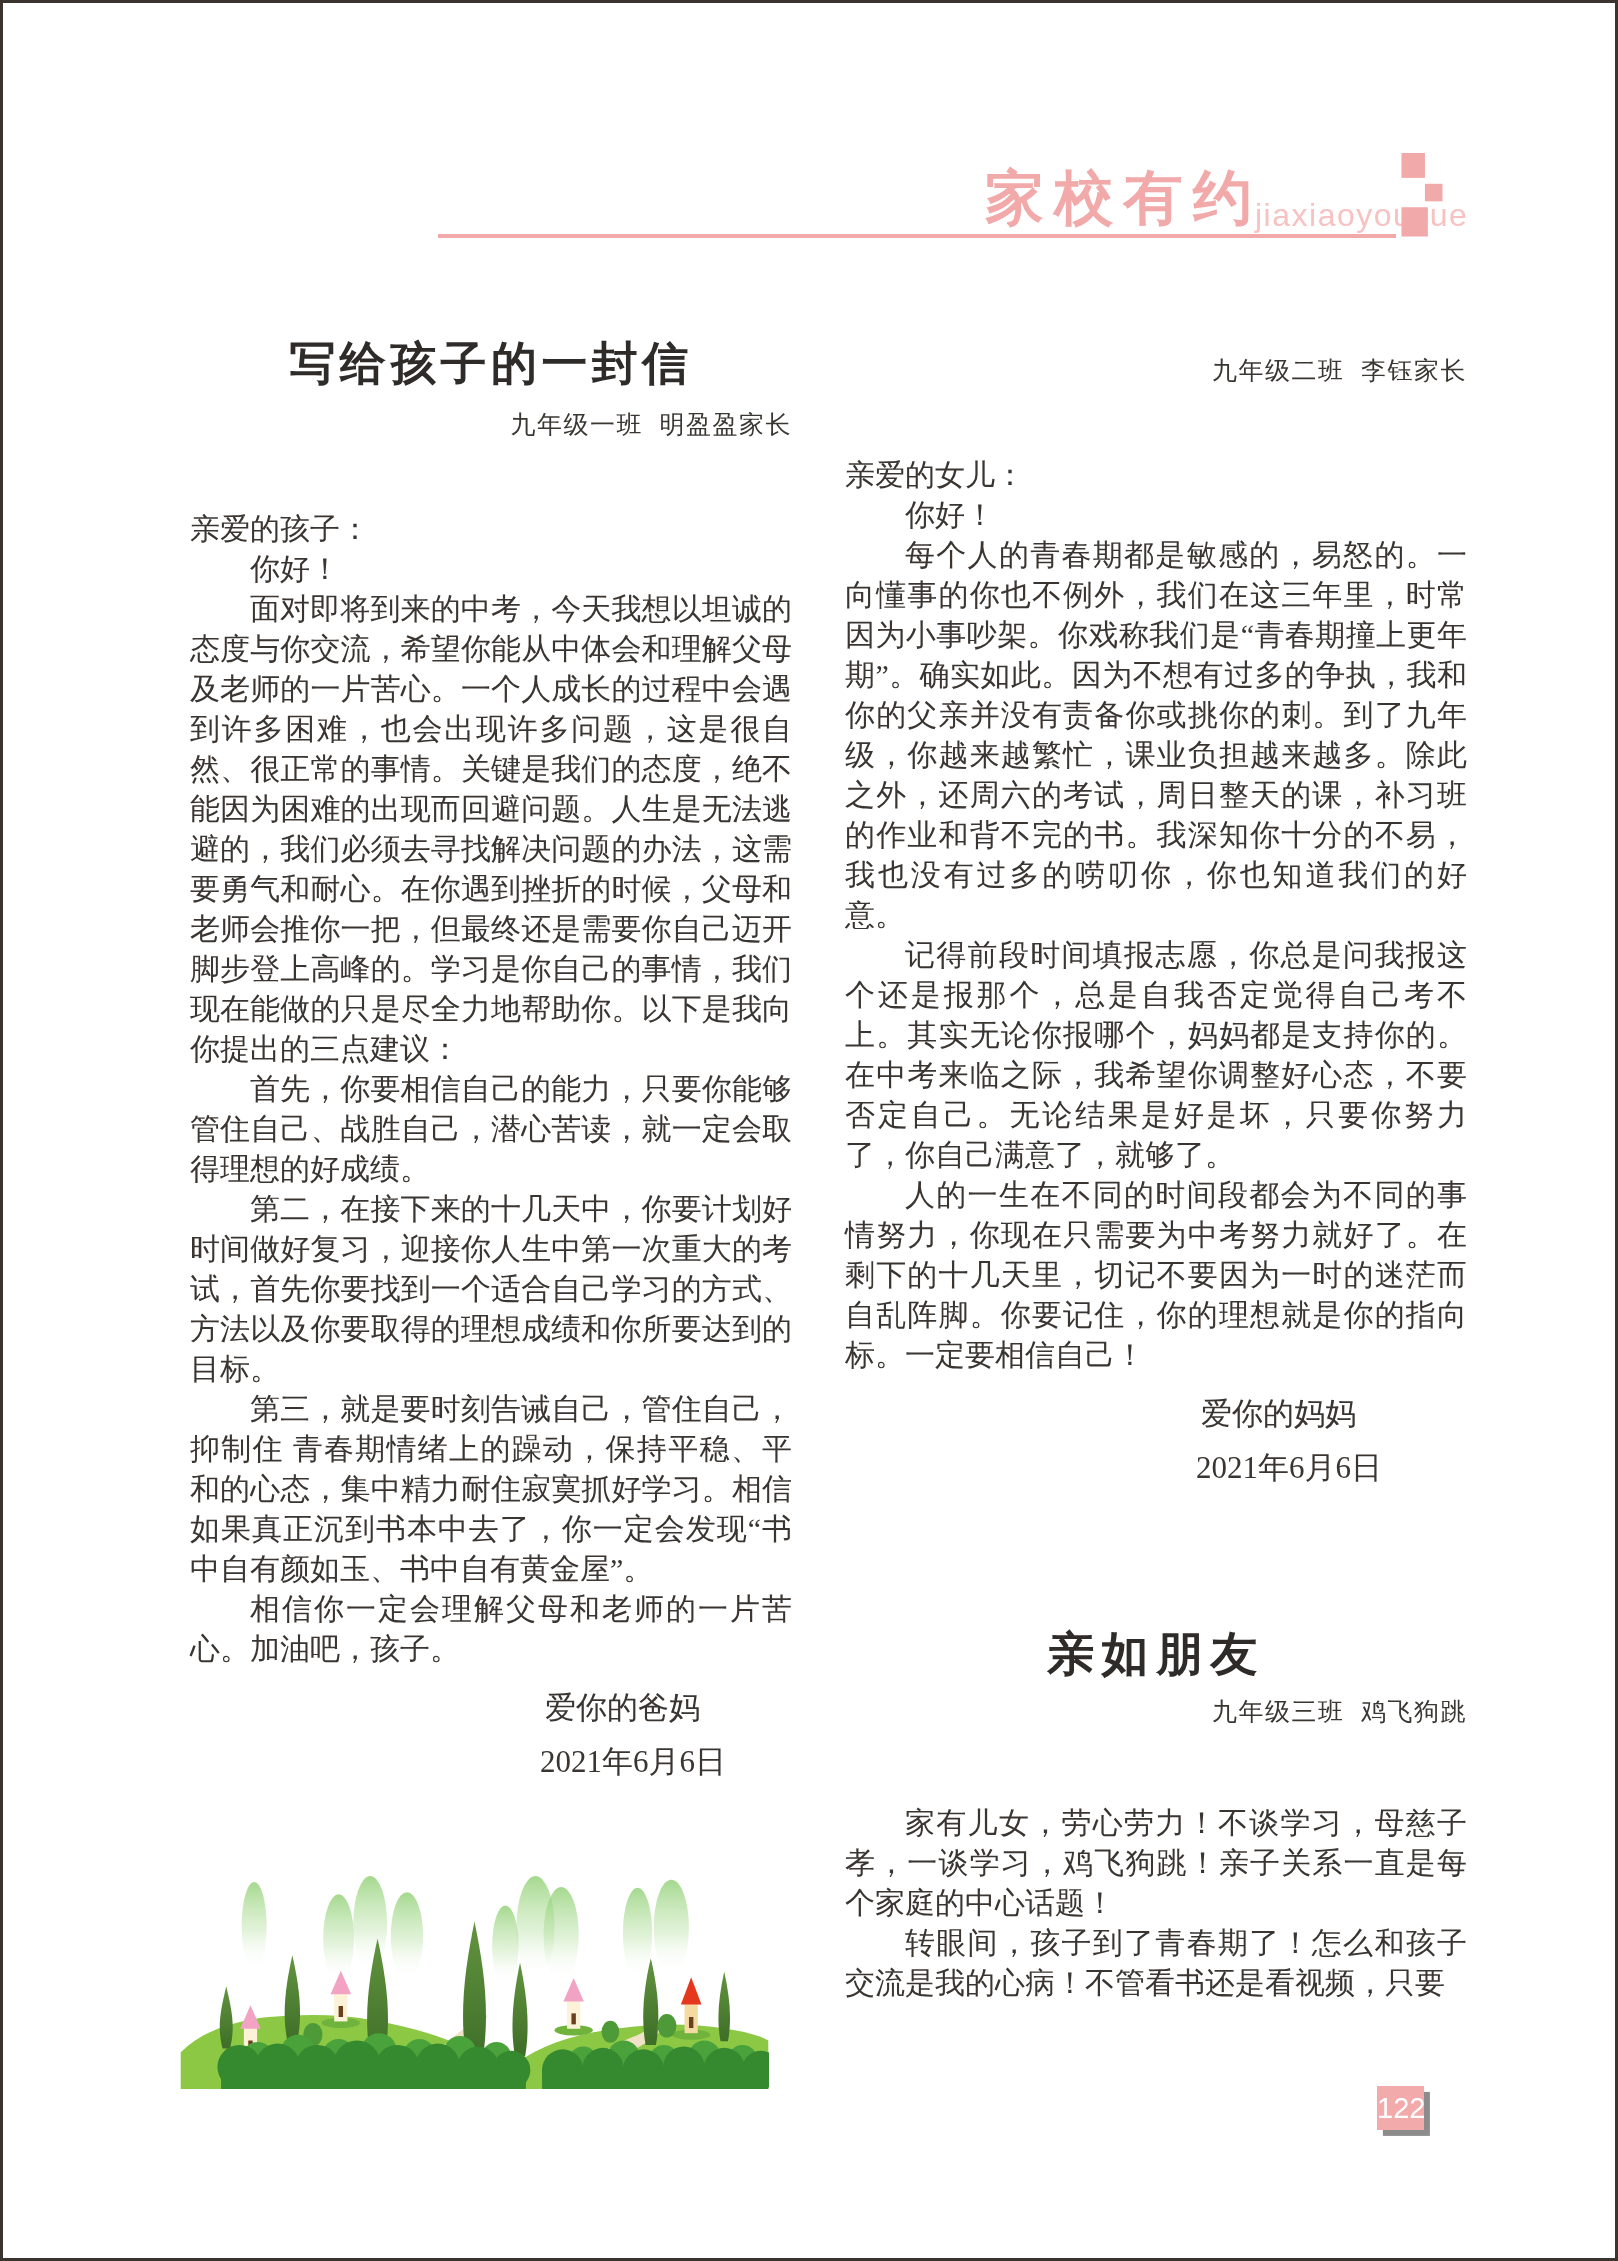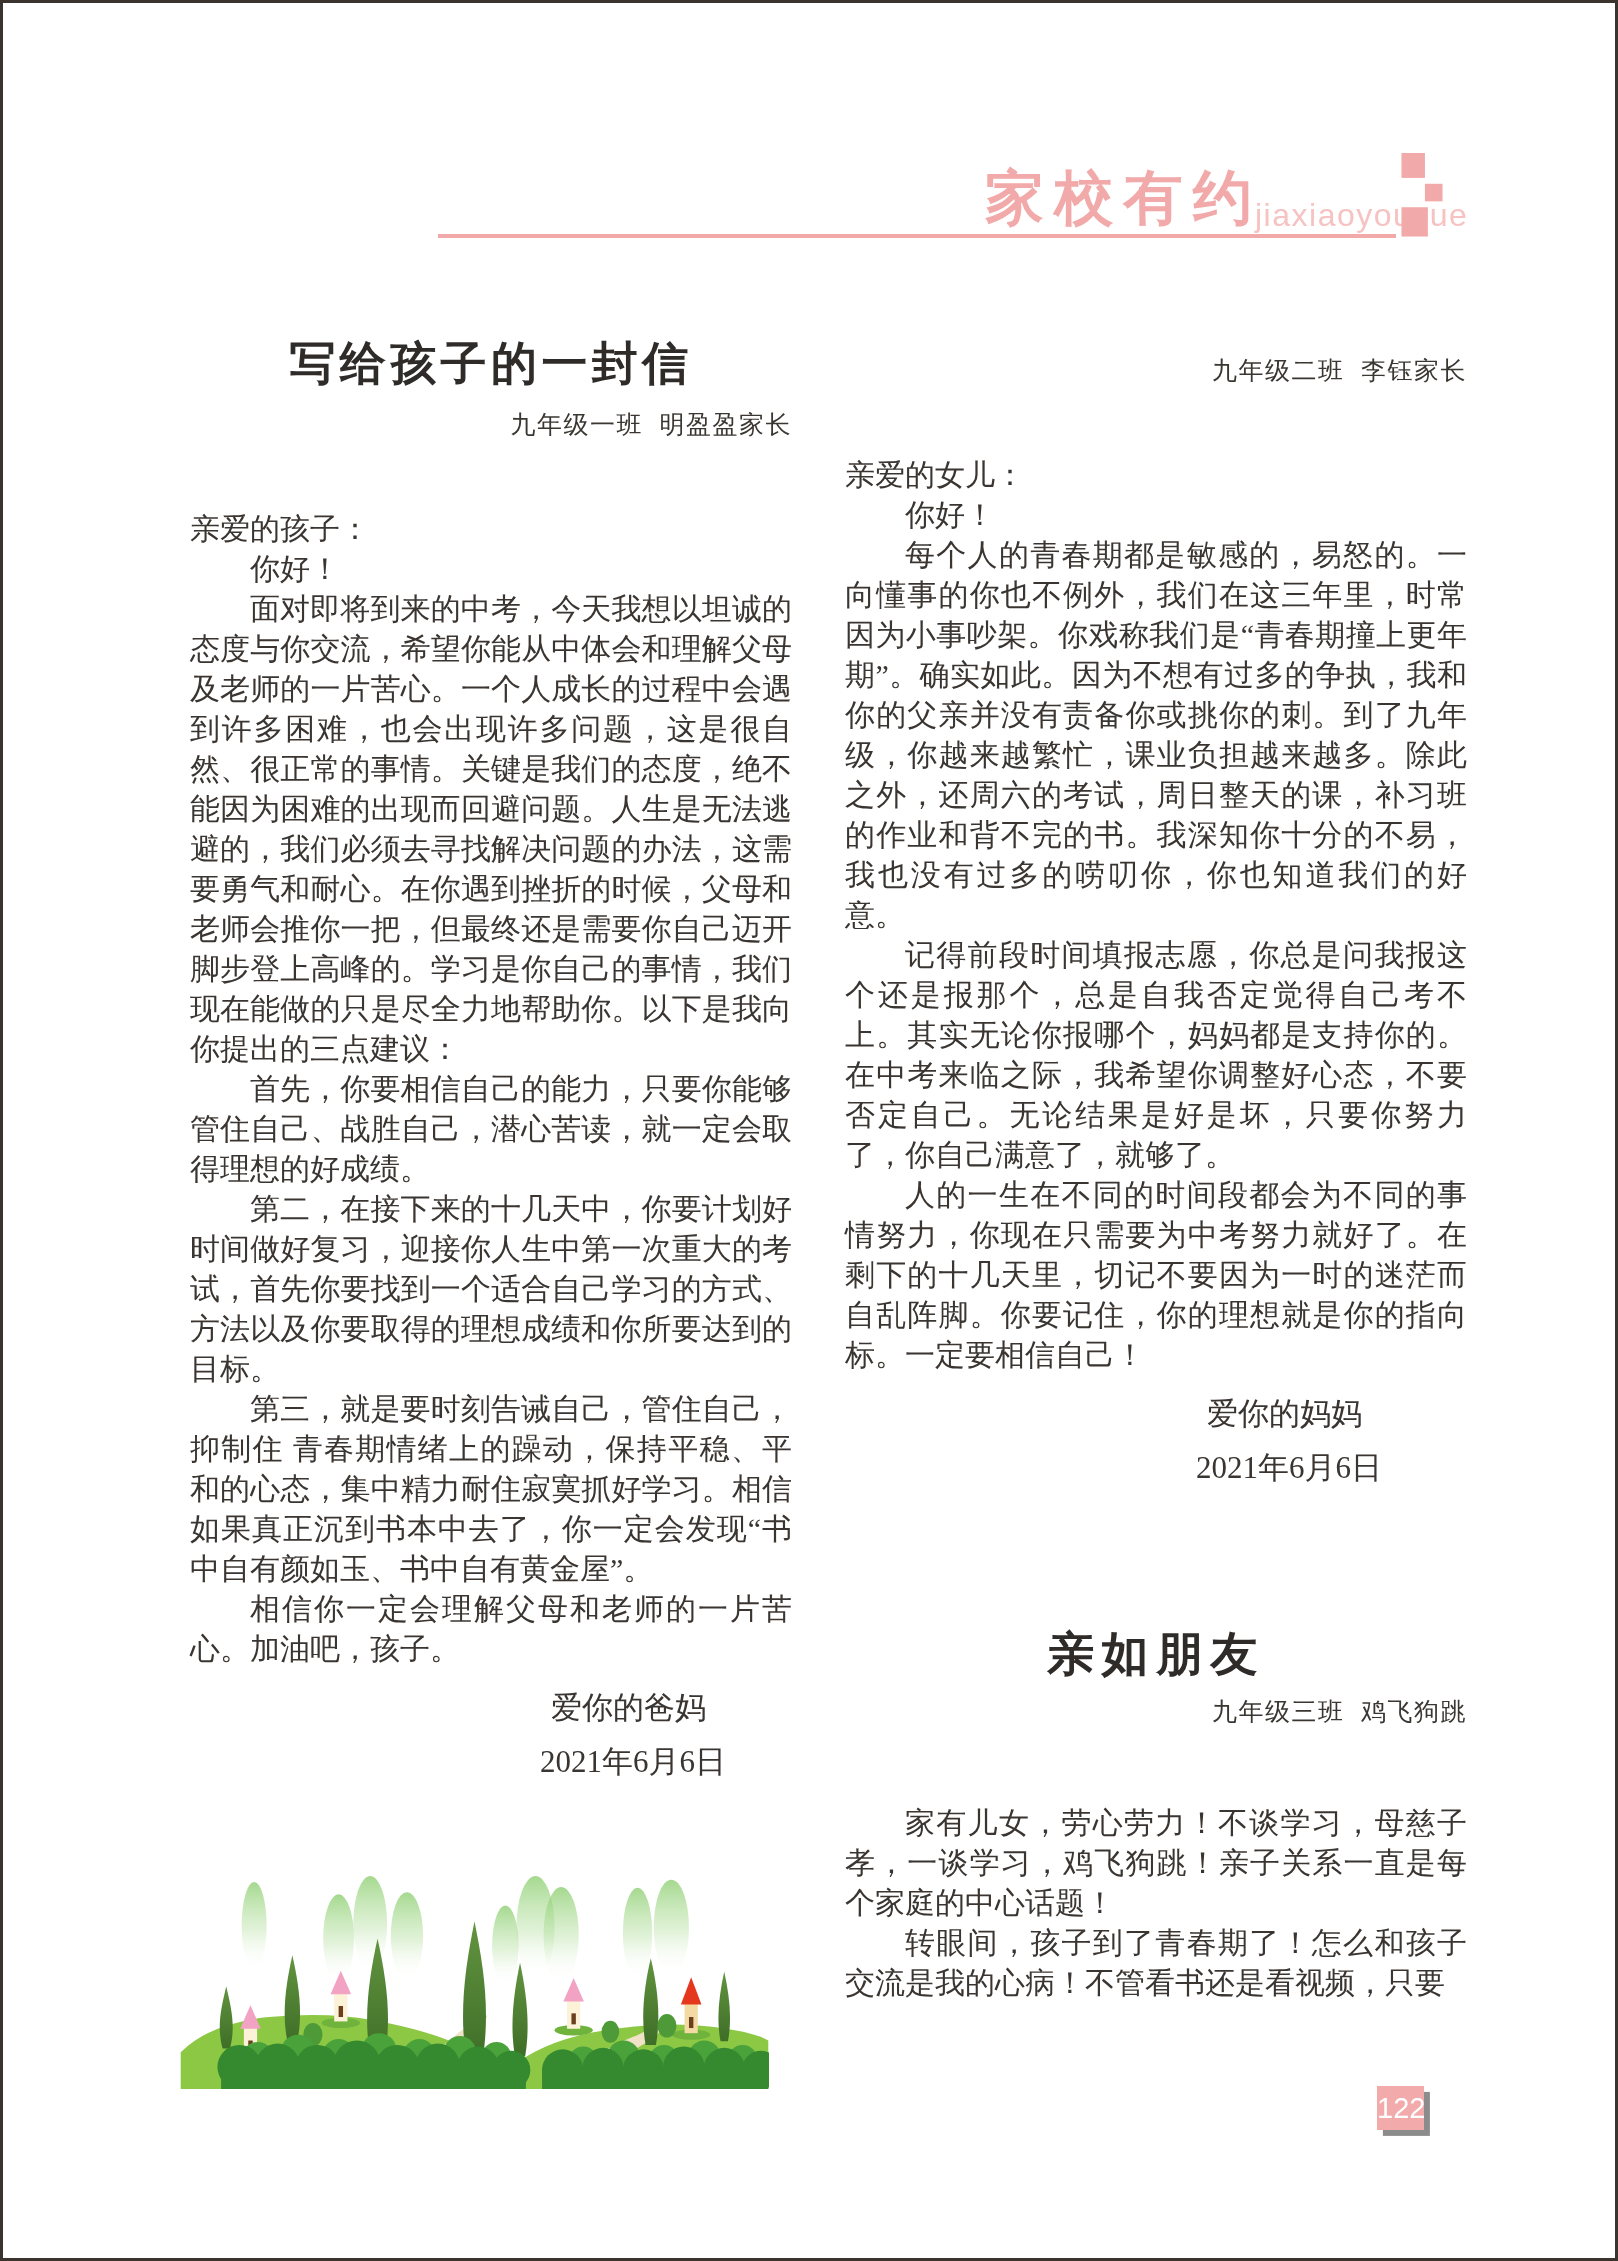--- a/index.html
+++ b/index.html
@@ -56,21 +56,21 @@
   }
   .body p{margin:0;text-indent:2em;}
   .body p.flush{text-indent:0;}
   .sig{
     margin-top:11.8px;
     font-size:31px;line-height:54px;
     text-align:right;color:#3a3531;
   }
   .sig-left{padding-right:66px;}
   .sig-right{padding-right:85px;}
-  .sig .name{margin-right:20px;}
+  .sig .name{margin-right:26px;}
   .article2{margin-top:132px;}
   .article2 .article-title{font-size:47px;letter-spacing:7.4px;}
   .article2 .byline{margin-top:16px;}
   .article2 .body{margin-top:77px;}
   
   .illustration{position:absolute;left:180px;top:1876px;}
   
   .page-num{
     position:absolute;left:1377px;top:2086px;
     width:47px;height:44px;

